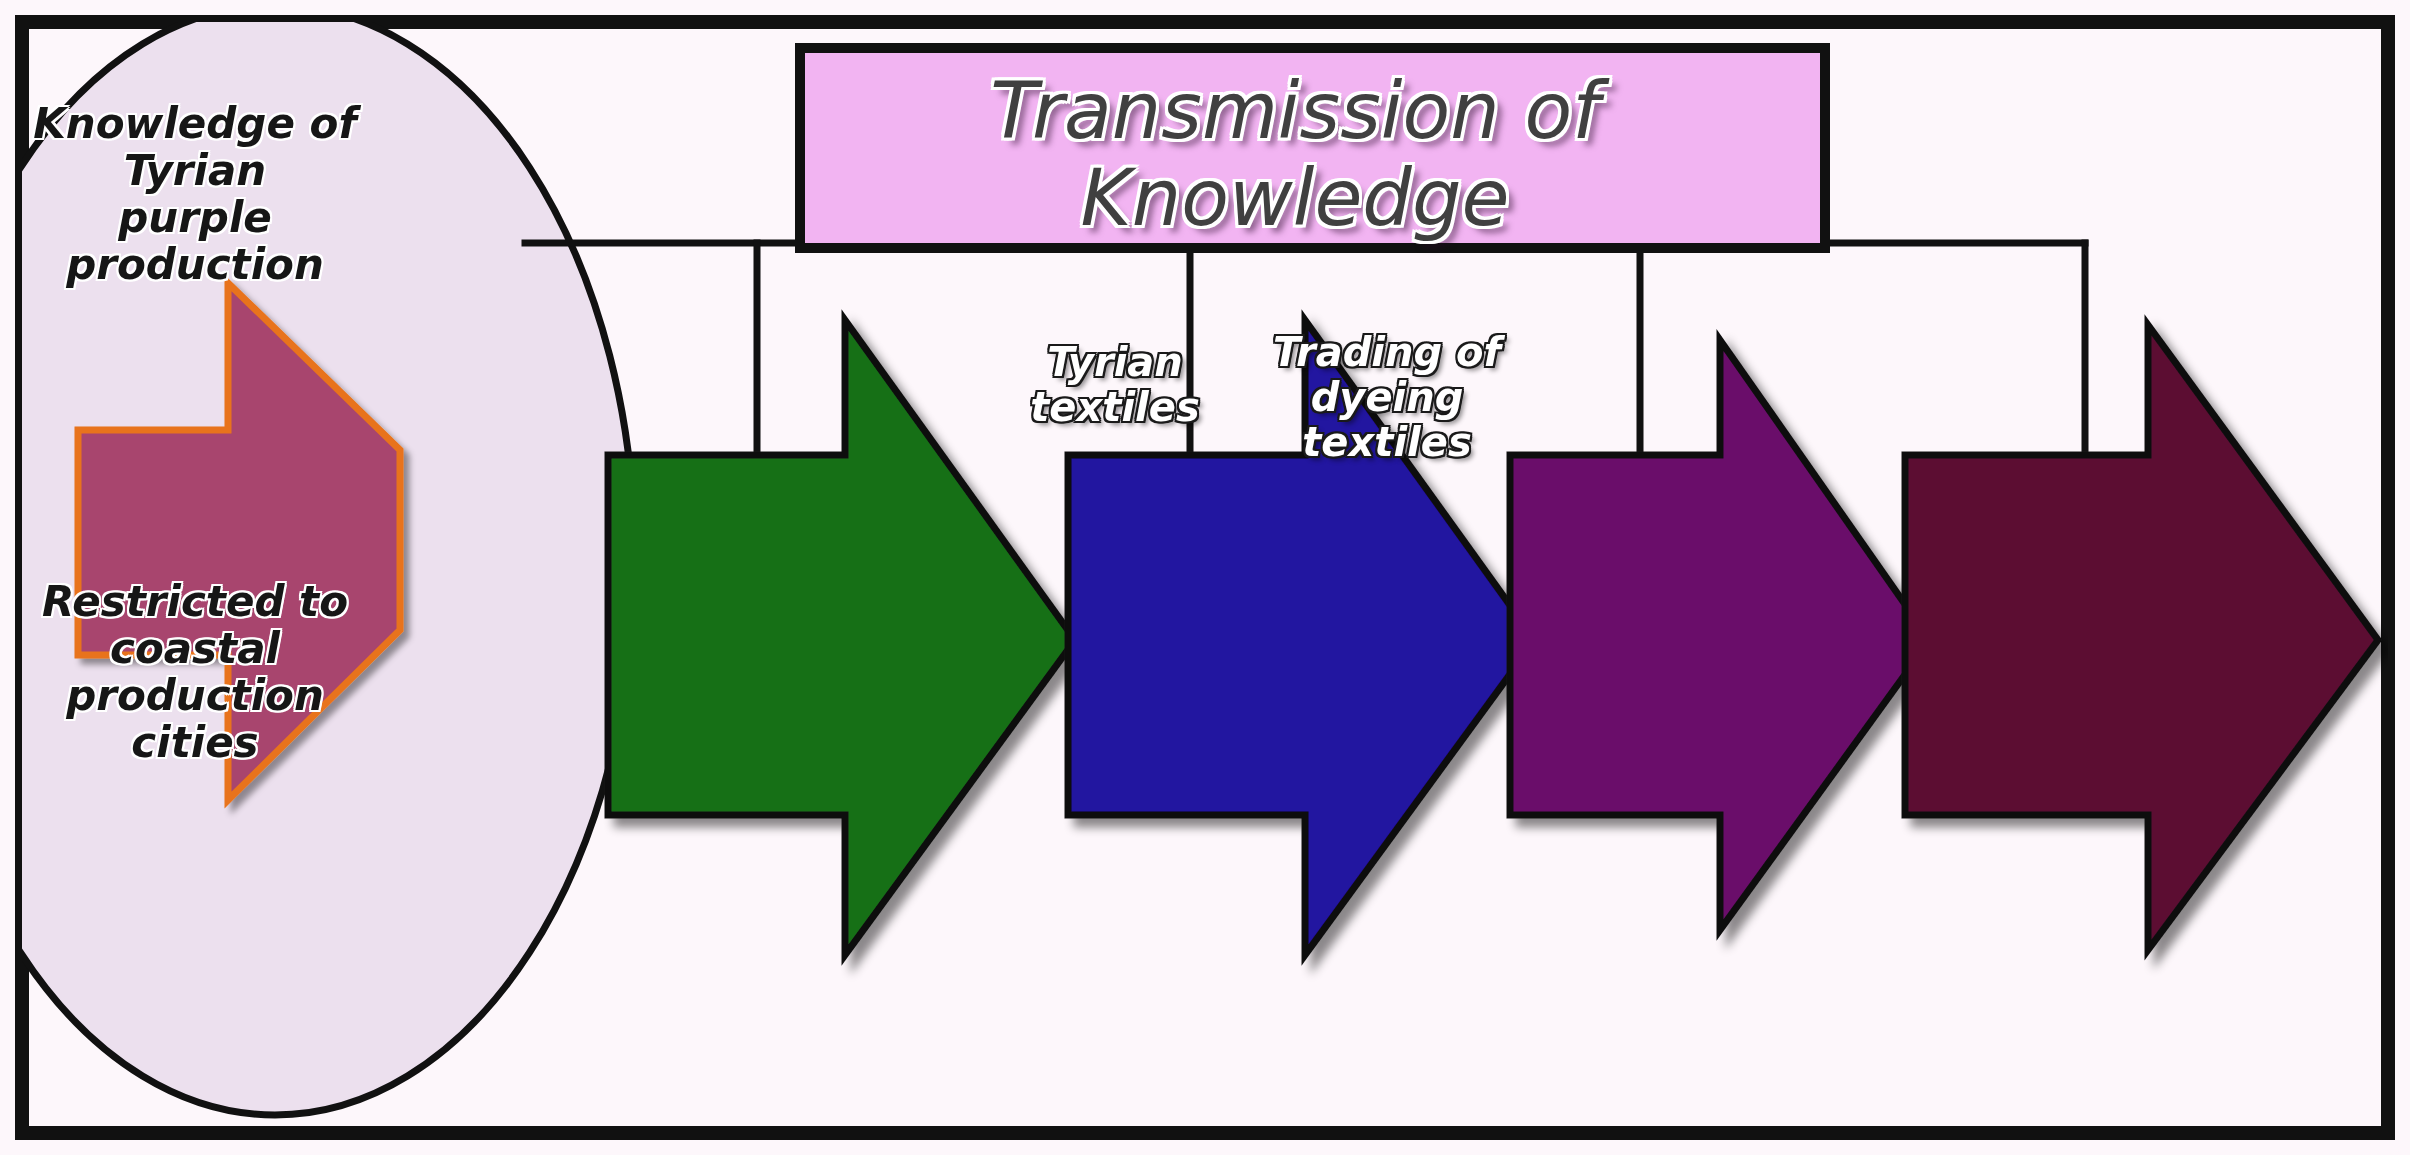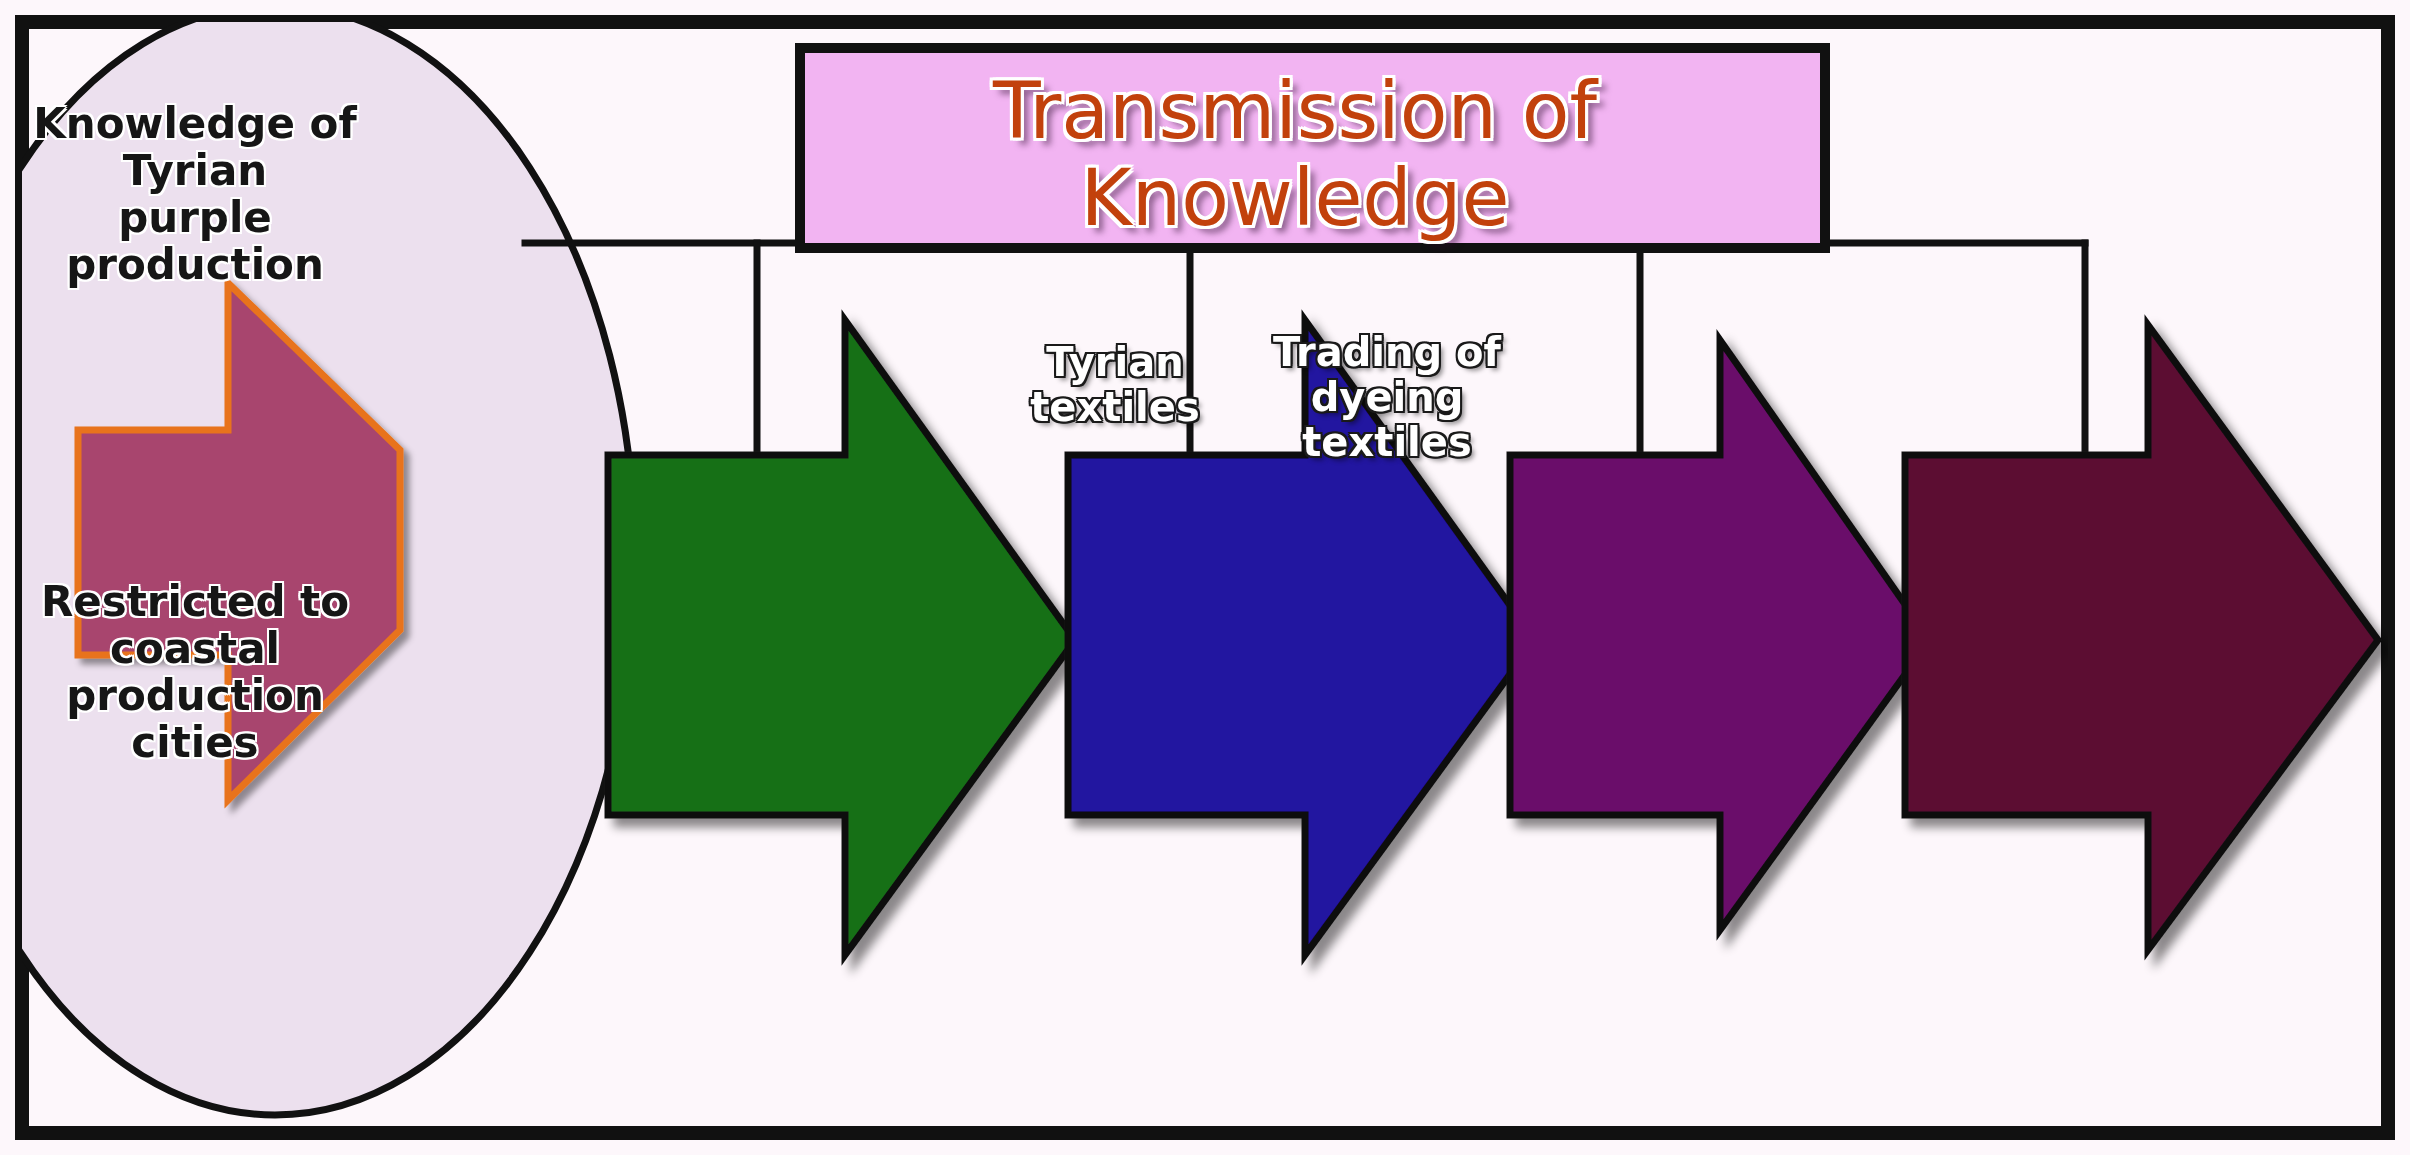--- a/index.html
+++ b/index.html
@@ -26,20 +26,21 @@
     width: 2410px;
     height: 1155px;
     display: block;
   }
   .arrow-label, .ellipse-label, .title-label {
     position: absolute;
     text-align: center;
     pointer-events: none;
     white-space: pre-line;
     line-height: 1.12;
+    font-style: italic;
   }
   .arrow-label {
     color: #ffffff;
     font-weight: bold;
     text-shadow:
        2px 2px 0 #1a1a1a,
       -2px 2px 0 #1a1a1a,
        2px -2px 0 #1a1a1a,
       -2px -2px 0 #1a1a1a,
        0px 2px 0 #1a1a1a,
@@ -55,21 +56,21 @@
        2px 2px 0 #ffffff,
       -2px 2px 0 #ffffff,
        2px -2px 0 #ffffff,
       -2px -2px 0 #ffffff,
        0 2px 0 #ffffff,
        0 -2px 0 #ffffff,
        2px 0 0 #ffffff,
       -2px 0 0 #ffffff;
   }
   .title-label {
-    color: #c2410c;
+    color: #404040;
     font-weight: normal;
     text-shadow:
        3px 3px 0 #ffffff,
       -3px 3px 0 #ffffff,
        3px -3px 0 #ffffff,
       -3px -3px 0 #ffffff,
        0 3px 0 #ffffff,
        0 -3px 0 #ffffff,
        3px 0 0 #ffffff,
       -3px 0 0 #ffffff,

